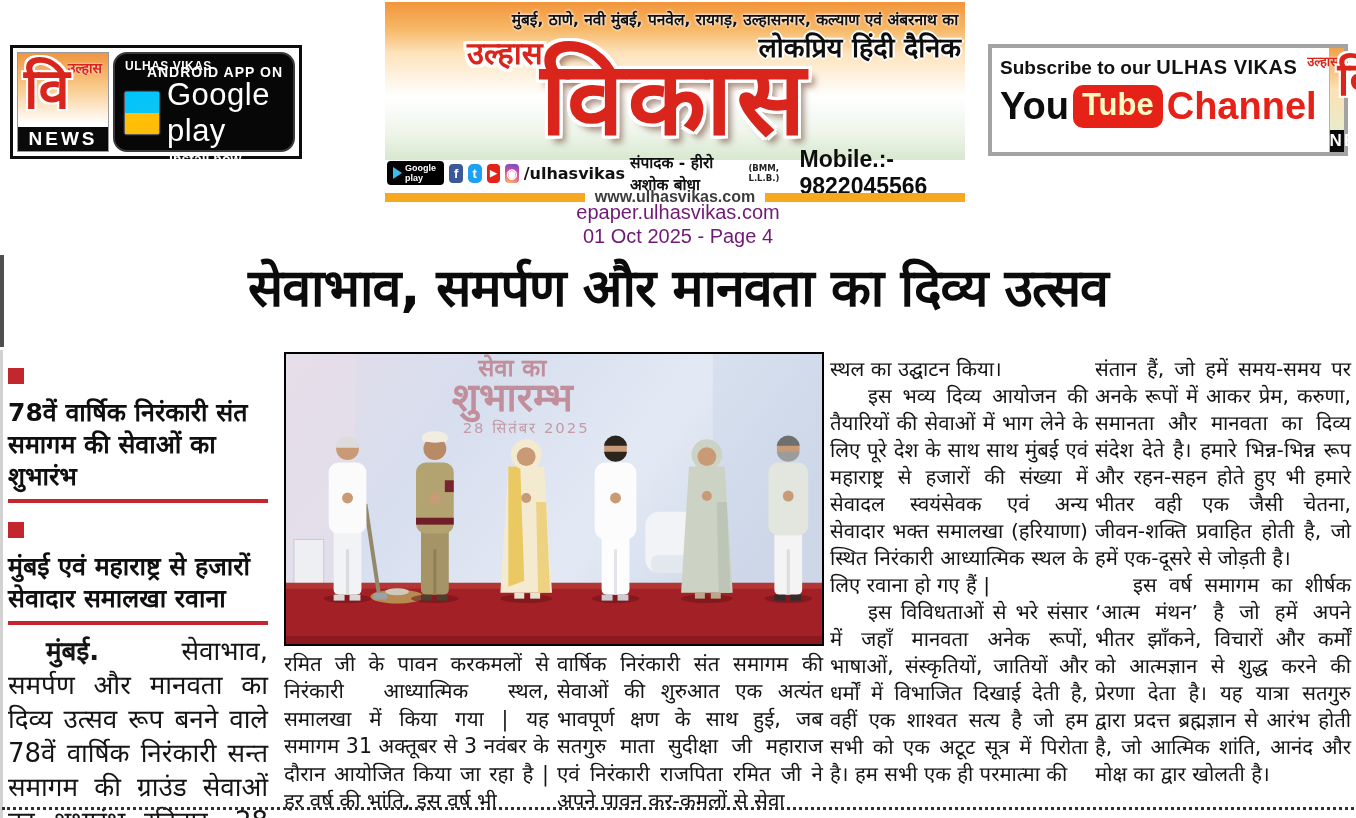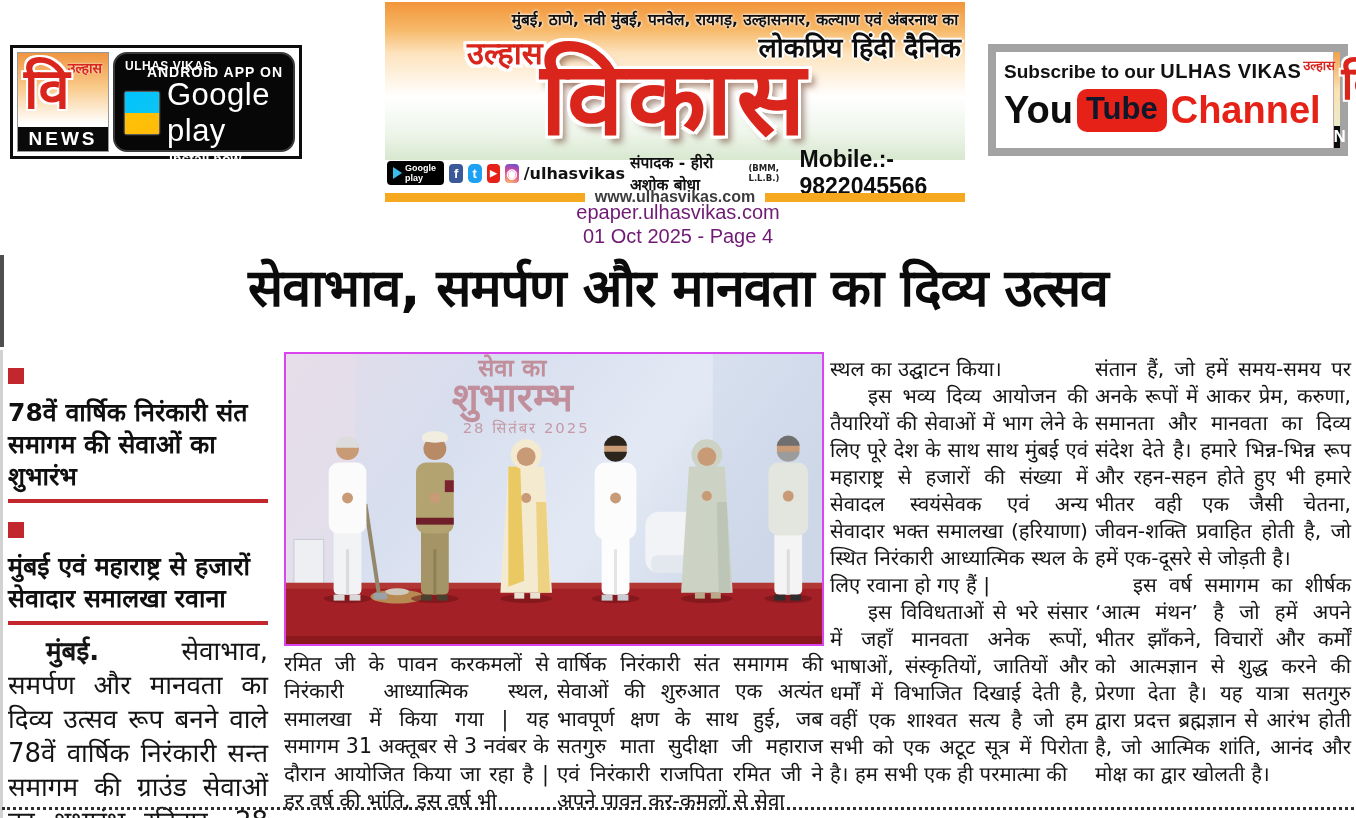--- a/index.html
+++ b/index.html
@@ -57,28 +57,28 @@
   .ic-yt{background:#e62117;font-size:9px;}
   .ic-ig{background:radial-gradient(circle at 30% 110%,#fdc468,#df4996 60%,#5851db);}
   .m-handle{font-size:16px;font-weight:bold;color:#111;}
   .m-editor{font-size:15.5px;font-weight:bold;color:#111;}
   .m-quals{font-size:8.5px;font-weight:bold;color:#222;}
   .m-mobile{margin-left:auto;font-size:23px;font-weight:bold;color:#0d0d0d;font-family:"Liberation Sans",sans-serif;}
   .m-webbar{position:absolute;left:0;right:0;top:186px;display:flex;align-items:center;}
   .m-webbar .bar{flex:1;height:9px;background:var(--accent-yellow);}
   .m-webbar .site{font-family:"Liberation Sans",sans-serif;font-size:16px;font-weight:bold;color:#3c3c3c;padding:0 10px;}
 
-  .right-badge{position:absolute;left:988px;top:44px;width:360px;height:112px;border:8px solid #a3a3a3;
+  .right-badge{position:absolute;left:988px;top:44px;width:360px;height:112px;border:4px solid #a3a3a3;
     background:#fff;display:flex;font-family:"Liberation Sans",sans-serif;gap:10px;}
   .rb-main{flex:1;padding:8px 2px 4px 8px;}
   .rb-line1{font-size:19px;font-weight:bold;color:#111;white-space:nowrap;}
   .rb-line1 .brand{font-size:20px;letter-spacing:.5px;}
   .rb-line2{display:flex;align-items:center;gap:4px;margin-top:6px;}
   .rb-you{font-size:38px;font-weight:bold;color:#0d0d0d;}
-  .rb-tube{font-size:31px;font-weight:bold;color:#0f172a;background:#e62117;border-radius:10px;padding:2px 9px 5px;}
+  .rb-tube{font-size:31px;font-weight:bold;color:#fef9c3;background:#e62117;border-radius:10px;padding:2px 9px 5px;}
   .rb-channel{font-size:38px;font-weight:bold;color:#e62117;}
   .rb-logo{width:86px;position:relative;background:linear-gradient(180deg,#f0a14b 0%,#fbe2b4 40%,#dff0d8 100%);
     border-left:1px solid #caa;}
   .rb-logo .ul{position:absolute;top:4px;right:5px;color:var(--brand-red);font-weight:bold;font-size:13px;text-shadow:0 0 2px #fff;}
   .rb-logo .vi{position:absolute;left:8px;top:8px;font-size:46px;line-height:1;font-weight:bold;color:var(--brand-red);
     text-shadow:-2px -2px 0 #fff,2px -2px 0 #fff,-2px 2px 0 #fff,2px 2px 0 #fff;}
   .rb-logo .news{position:absolute;left:0;right:0;bottom:0;background:#0a0a0a;color:#fff;text-align:center;
     font-weight:bold;font-size:17px;letter-spacing:2px;padding:1px 0;}
 
   .epaper{position:absolute;left:0;right:0;top:200px;text-align:center;color:#701a75;
@@ -101,21 +101,21 @@
   .bullet .bt{font-size:25px;line-height:32px;font-weight:bold;color:#0f0f0f;text-align:left;}
   .rule{border-top:4px solid var(--bullet-red);margin:6px 0 9px;}
   .col1 .body{margin-top:3px;}
   .col1 .body p{font-size:26px;line-height:34px;}
   .col2{left:284px;top:651px;width:265px;}
   .col3{left:557px;top:651px;width:266px;}
   .col4{left:830px;top:356px;width:258px;}
   .col5{left:1095px;top:356px;width:256px;}
   .col4 p,.col5 p{line-height:27px;font-size:20.3px;}
 
-  .photo{position:absolute;left:284px;top:352px;width:540px;height:294px;border:2px solid #d946ef;background:#dde4f0;text-align:center;}
+  .photo{position:absolute;left:284px;top:352px;width:540px;height:294px;border:2px solid #000000;background:#dde4f0;text-align:center;}
   .photo svg{display:block;width:100%;height:100%;}
 
   .dotted{position:absolute;left:2px;right:2px;top:807px;border-top:3px dotted #2f2f2f;}
 </style>
 </head>
 <body>
 
 <div class="page">
 
   <div class="left-badge">

